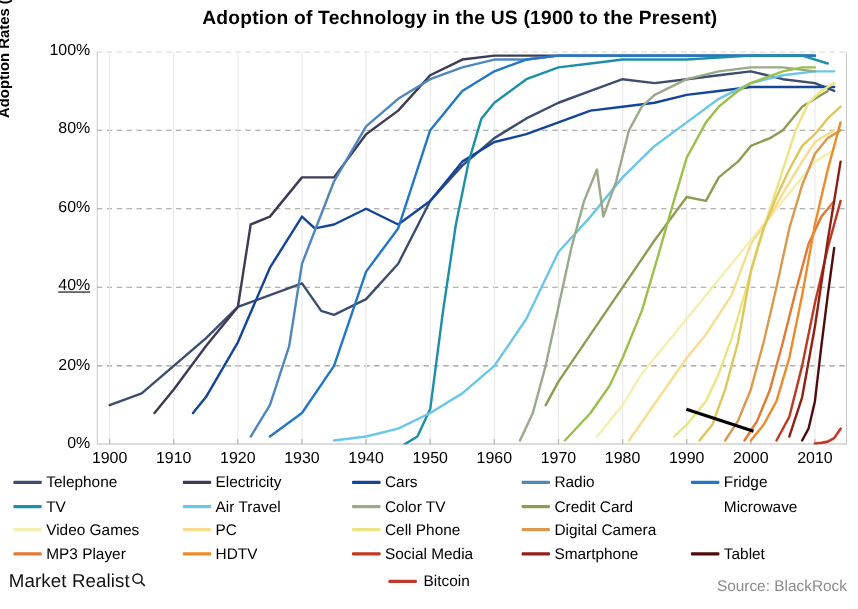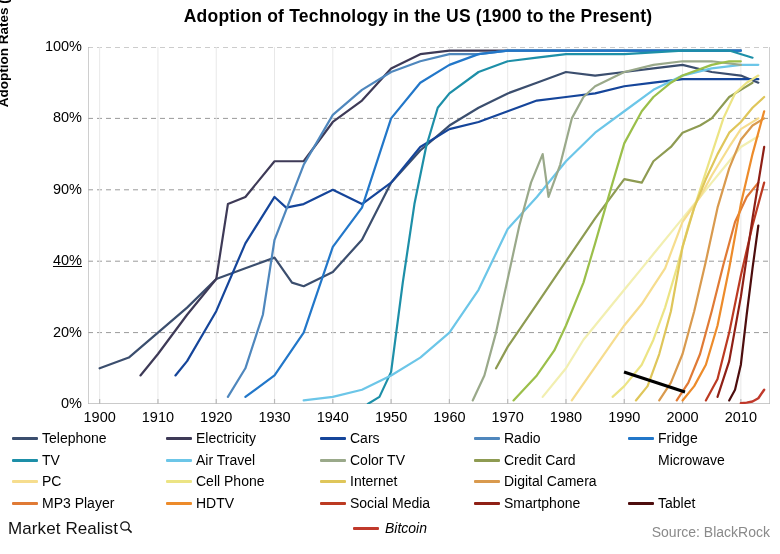--- a/index.html
+++ b/index.html
@@ -91,21 +91,21 @@
     border-radius:1px;
   }
   .legend-label{
     font-size:14px;color:#000;white-space:nowrap;
     line-height:15px;
   }
 
   
   .legend-bitcoin{
     position:absolute;left:0;top:521px;width:780px;
-    display:flex;justify-content:center;align-items:center;font-style:italic;
+    display:flex;justify-content:center;align-items:center;
   }
   .legend-bitcoin .legend-swatch{width:26px;height:2.5px;margin-right:6px;}
   .legend-bitcoin .legend-label{font-size:14px;}
 
   
   .brand{
     position:absolute;left:8px;top:519px;
     font-size:17px;color:#111;font-weight:400;
     letter-spacing:.1px;
     white-space:nowrap;
@@ -124,21 +124,21 @@
 <div id="root">
 
   <div class="chart-title">Adoption of Technology in the US (1900 to the Present)</div>
 
   <div class="ylabel">Adoption Rates (%)</div>
 
   <div class="yticks">
       <div class="ytick" style="top: 348px;">0%</div>
       <div class="ytick" style="top: 276.6px;">20%</div>
       <div class="ytick" style="top: 205.2px; text-decoration: underline;">40%</div>
-      <div class="ytick" style="top: 133.8px;">90%</div>
+      <div class="ytick" style="top: 133.8px;">60%</div>
       <div class="ytick" style="top: 62.4px;">80%</div>
       <div class="ytick" style="top: -9px;">100%</div>
     </div>
 
   <div class="plot-wrap">
     <svg class="plot-svg" id="plot-svg" viewBox="0 0 682 357" preserveAspectRatio="none">
         <line x1="0" y1="285.6" x2="682" y2="285.6" stroke="#9a9a9a" stroke-width="1" stroke-dasharray="5 4"></line>
         <line x1="0" y1="214.2" x2="682" y2="214.2" stroke="#9a9a9a" stroke-width="1" stroke-dasharray="5 4"></line>
         <line x1="0" y1="142.8" x2="682" y2="142.8" stroke="#9a9a9a" stroke-width="1" stroke-dasharray="5 4"></line>
         <line x1="0" y1="71.39999999999998" x2="682" y2="71.39999999999998" stroke="#9a9a9a" stroke-width="1" stroke-dasharray="5 4"></line>
@@ -254,30 +254,30 @@
           <span class="legend-swatch" style="background: rgb(142, 155, 82);"></span>
           <span class="legend-label">Credit Card</span>
         </div>
         <div class="legend-item">
           <span class="legend-swatch"></span>
           <span class="legend-label">Microwave</span>
         </div>
       </div>
       <div class="legend-row" style="top: 43px;">
         <div class="legend-item">
+          <span class="legend-swatch" style="background: rgb(242, 239, 176);"></span>
+          <span class="legend-label">Video Games</span>
+        </div>
+        <div class="legend-item">
           <span class="legend-swatch" style="background: rgb(246, 221, 142);"></span>
           <span class="legend-label">PC</span>
         </div>
         <div class="legend-item">
           <span class="legend-swatch" style="background: rgb(236, 228, 132);"></span>
           <span class="legend-label">Cell Phone</span>
-        </div>
-        <div class="legend-item">
-          <span class="legend-swatch" style="background: rgb(223, 198, 90);"></span>
-          <span class="legend-label">Internet</span>
         </div>
         <div class="legend-item">
           <span class="legend-swatch" style="background: rgb(217, 154, 78);"></span>
           <span class="legend-label">Digital Camera</span>
         </div>
       </div>
       <div class="legend-row" style="top: 64.5px;">
         <div class="legend-item">
           <span class="legend-swatch" style="background: rgb(224, 122, 53);"></span>
           <span class="legend-label">MP3 Player</span>

